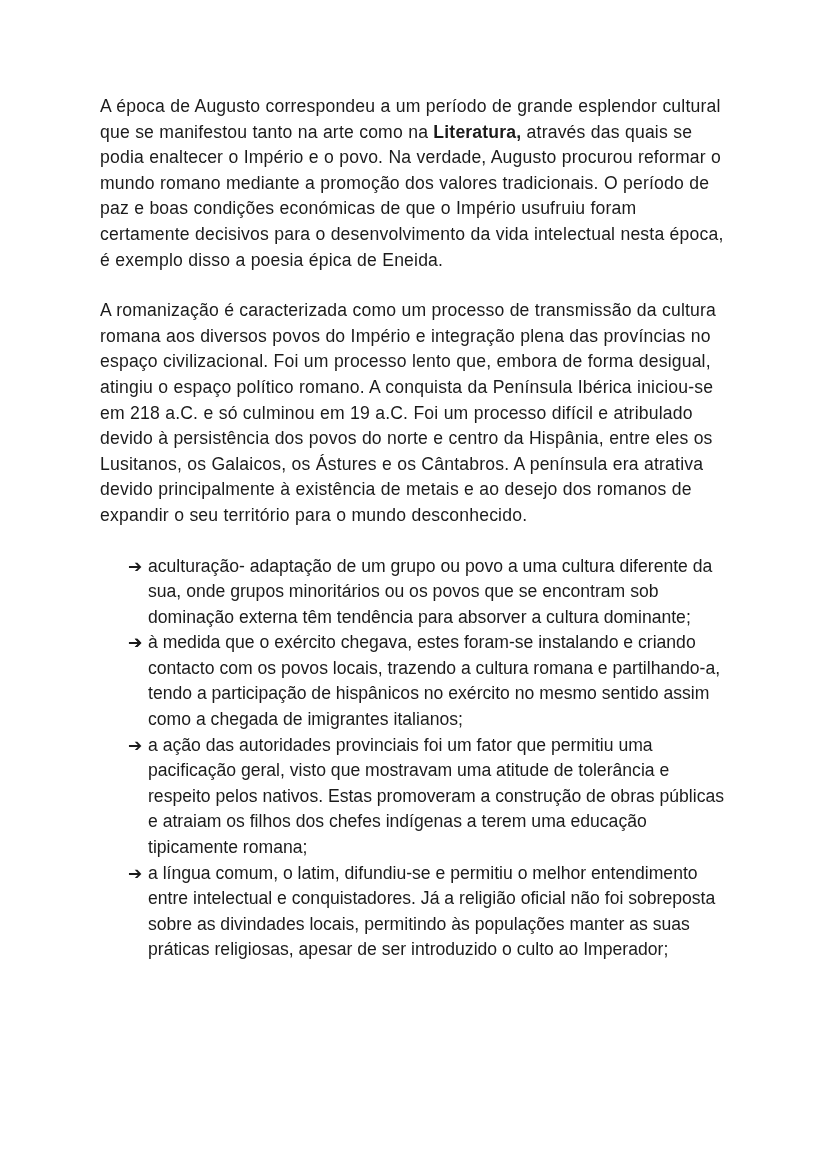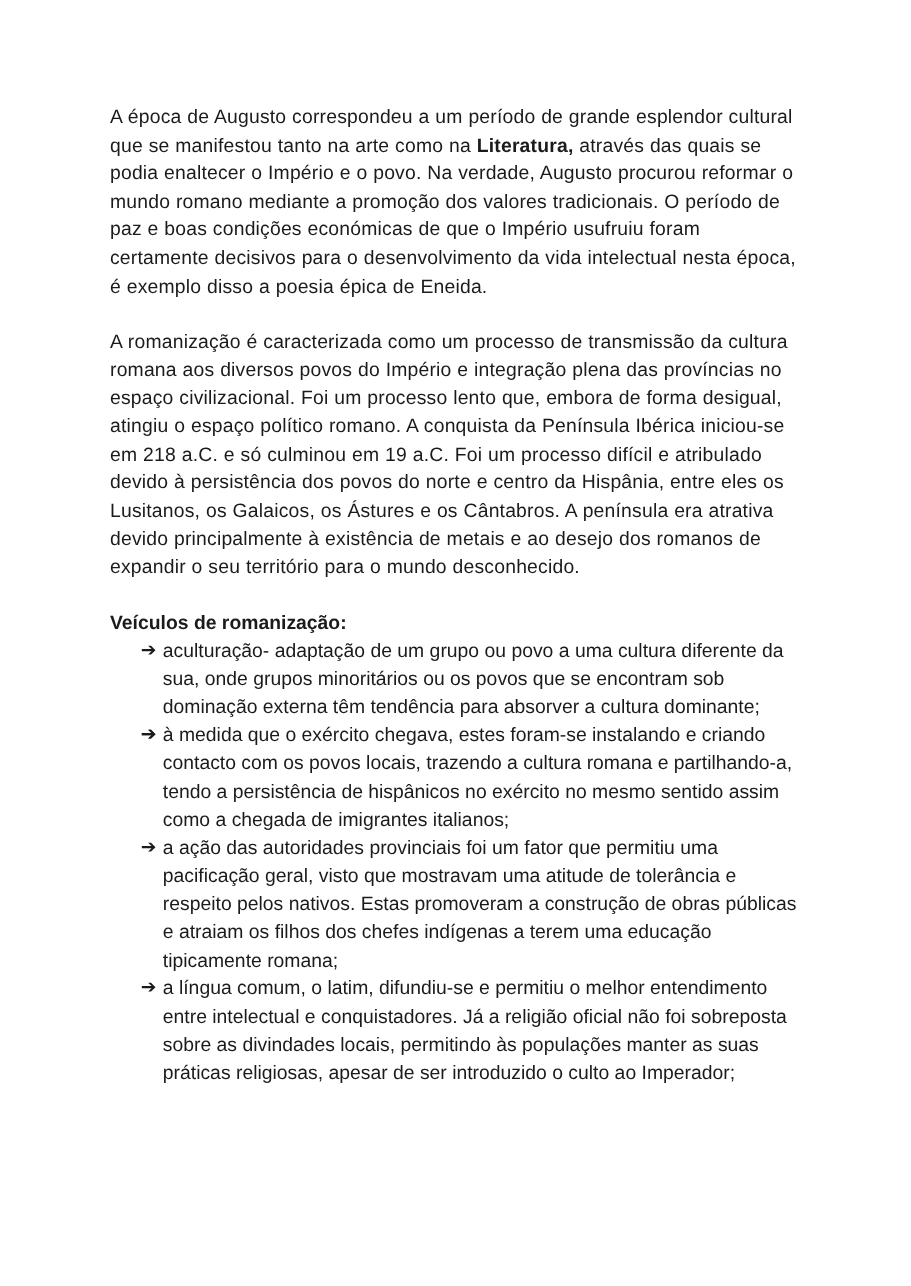--- a/index.html
+++ b/index.html
@@ -87,22 +87,21 @@
 </head>
 <body style="background: rgb(255, 255, 255); color: rgb(27, 27, 27);">
 
 <div class="page">
   <div class="doc-body" id="doc-body">
 
   <p class="para"><span>A época de Augusto correspondeu a um período de grande esplendor cultural que se manifestou tanto na arte como na </span><span class="bold-inline">Literatura,</span><span> através das quais se podia enaltecer o Império e o povo. Na verdade, Augusto procurou reformar o mundo romano mediante a promoção dos valores tradicionais. O período de paz e boas condições económicas de que o Império usufruiu foram certamente decisivos para o desenvolvimento da vida intelectual nesta época, é exemplo disso a poesia épica de Eneida.</span></p>
       <div class="para-gap"></div>
       <p class="para"><span>A romanização é caracterizada como um processo de transmissão da cultura romana aos diversos povos do Império e integração plena das províncias no espaço civilizacional. Foi um processo lento que, embora de forma desigual, atingiu o espaço político romano. A conquista da Península Ibérica iniciou-se em 218 a.C. e só culminou em 19 a.C. Foi um processo difícil e atribulado devido à persistência dos povos do norte e centro da Hispânia, entre eles os Lusitanos, os Galaicos, os Ástures e os Cântabros. A península era atrativa devido principalmente à existência de metais e ao desejo dos romanos de expandir o seu território para o mundo desconhecido.</span></p>
       <div class="para-gap"></div>
-      <p class="heading-line"><span class="head-strong">Veículos de romanização:</span></p>
       <ul class="bullet-list">
         <li class="bullet-item"><span class="bullet-marker">➔</span><span>aculturação- adaptação de um grupo ou povo a uma cultura diferente da sua, onde grupos minoritários ou os povos que se encontram sob dominação externa têm tendência para absorver a cultura dominante;</span></li>
         <li class="bullet-item"><span class="bullet-marker">➔</span></li>
-        <li class="bullet-item"><span class="bullet-marker">➔</span><span>à medida que o exército chegava, estes foram-se instalando e criando contacto com os povos locais, trazendo a cultura romana e partilhando-a, tendo a persistência de hispânicos no exército no mesmo sentido assim como a chegada de imigrantes italianos;</span></li>
+        <li class="bullet-item"><span class="bullet-marker">➔</span><span>à medida que o exército chegava, estes foram-se instalando e criando contacto com os povos locais, trazendo a cultura romana e partilhando-a, tendo a participação de hispânicos no exército no mesmo sentido assim como a chegada de imigrantes italianos;</span></li>
         <li class="bullet-item"><span class="bullet-marker">➔</span><span>a ação das autoridades provinciais foi um fator que permitiu uma pacificação geral, visto que mostravam uma atitude de tolerância e respeito pelos nativos. Estas promoveram a construção de obras públicas e atraiam os filhos dos chefes indígenas a terem uma educação tipicamente romana;</span></li>
         <li class="bullet-item"><span class="bullet-marker">➔</span><span>a língua comum, o latim, difundiu-se e permitiu o melhor entendimento entre intelectual e conquistadores. Já a religião oficial não foi sobreposta sobre as divindades locais, permitindo às populações manter as suas práticas religiosas, apesar de ser introduzido o culto ao Imperador;</span></li>
       </ul>
     </div>
 </div>
 
 </body></html>

